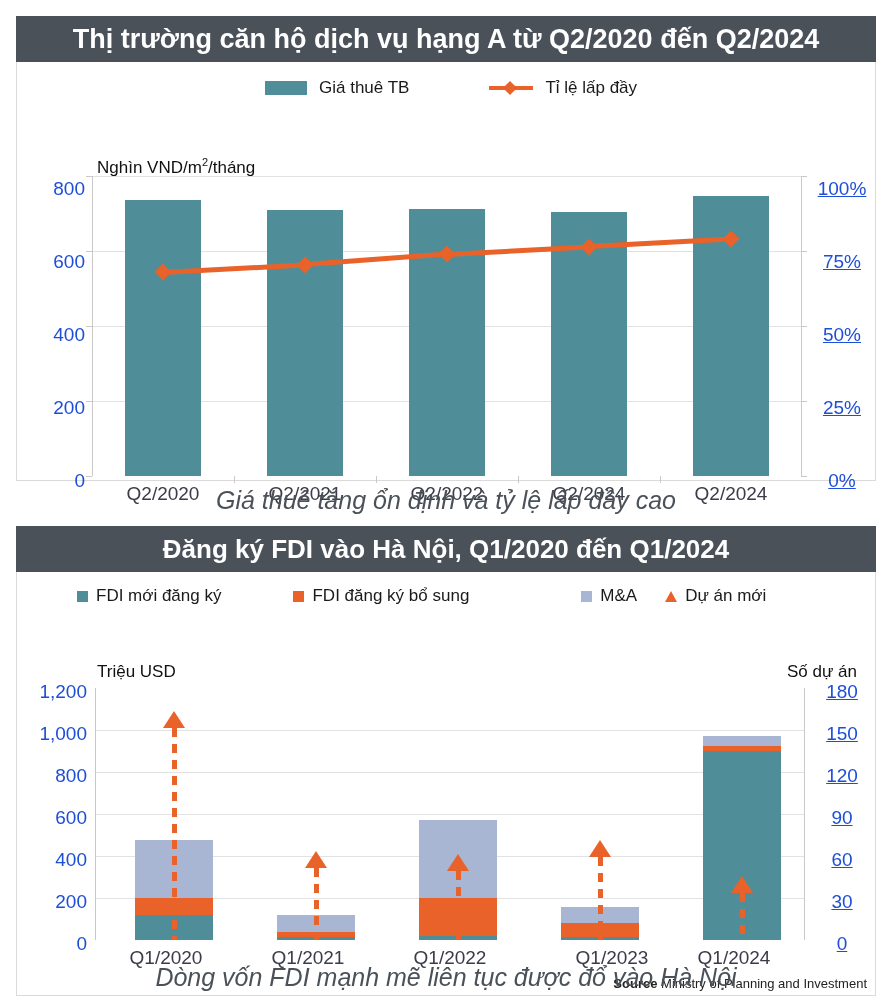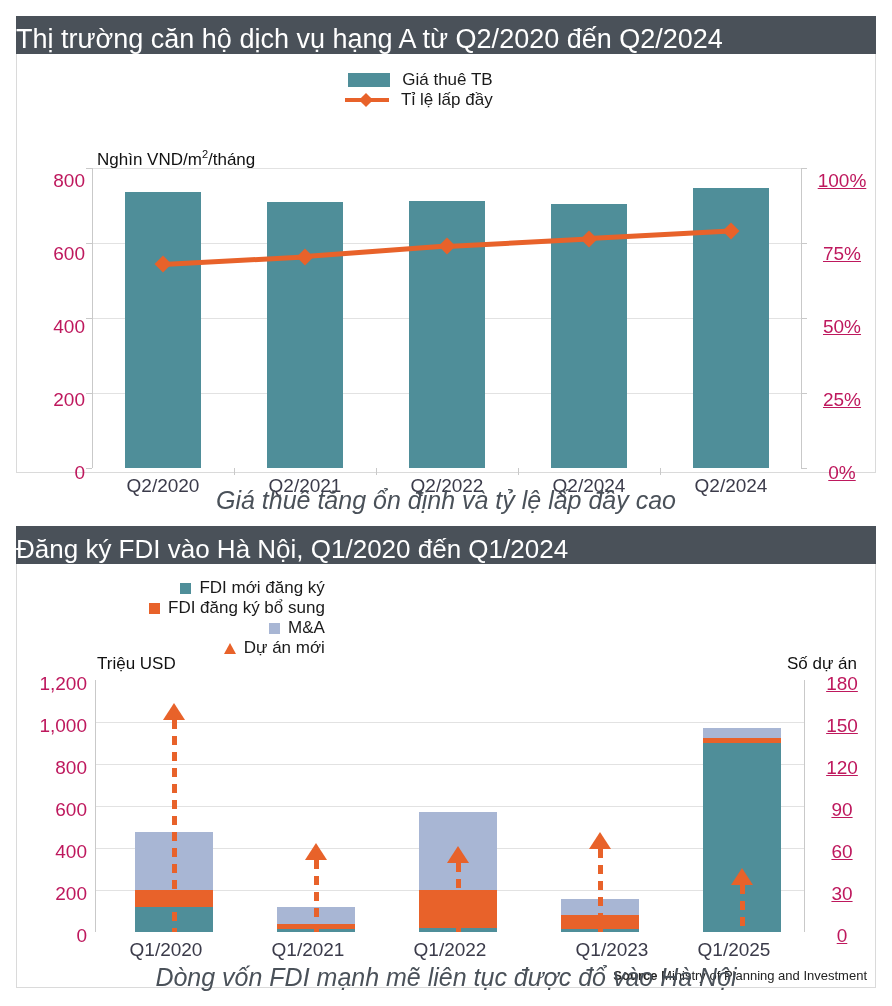--- a/index.html
+++ b/index.html
@@ -10,42 +10,43 @@
     overflow: hidden;
   }
   .page { position: relative; width: 892px; height: 1006px; }
 
   
   .panel { position: absolute; left: 16px; width: 860px; }
   .title-bar {
     background: #4A5159;
     color: #ffffff;
     font-size: 27px;
-    text-align: left;
+    text-align: center;
     line-height: 46px;
-    height: 38px;
+    height: 46px;
     white-space: nowrap;
+    font-weight: bold;
   }
   .chart-box {
     border: 1px solid #DADADA;
     border-top: none;
     background: #ffffff;
     position: relative;
   }
   .caption {
     position: absolute; left: 16px; width: 860px;
     text-align: center;
     font-style: italic;
     font-size: 25px;
     color: #4A5159;
     white-space: nowrap;
   }
 
   
-  .legend { position: absolute; display: flex; align-items: flex-end; flex-direction: column; }
+  .legend { position: absolute; display: flex; align-items: flex-end; }
   .legend-item { display: flex; align-items: center; white-space: nowrap; }
   .swatch-rect { width: 42px; height: 14px; margin-right: 12px; }
   .swatch-sq { width: 11px; height: 11px; margin-right: 8px; }
   .swatch-line { width: 44px; height: 14px; position: relative; margin-right: 12px; }
   .swatch-line i {
     position: absolute; left: 0; top: 5px; width: 44px; height: 4px;
     background: #E8622A; display: block;
   }
   .swatch-line b {
     position: absolute; left: 16px; top: 2px; width: 10px; height: 10px;
@@ -55,21 +56,21 @@
     width: 0; height: 0; margin-right: 8px;
     border-left: 6px solid transparent;
     border-right: 6px solid transparent;
     border-bottom: 11px solid #E8622A;
   }
   .legend-label { font-size: 17px; color: #1a1a1a; }
 
   
   .axis-title { position: absolute; font-size: 17px; color: #111; white-space: nowrap; }
   .tick {
-    position: absolute; font-size: 19px; color: #be185d;
+    position: absolute; font-size: 19px; color: #1d4ed8;
     white-space: nowrap; line-height: 1;
   }
   .tick.left  { text-align: right; }
   .tick.right { text-align: center; text-decoration: underline; }
   .xlabel {
     position: absolute; font-size: 19px; color: #3b3b4a;
     text-align: center; white-space: nowrap;
   }
 
   
@@ -282,21 +283,21 @@
         <div class="tri" style="left:494px;   bottom:83px;"></div>
 
         <div class="dash" style="left:644.5px; bottom:0px; height:47px;"></div>
         <div class="tri" style="left:636px;   bottom:47px;"></div>
       </div>
 
       <div class="xlabel" style="left:78px;  width:142px; top:375px;">Q1/2020</div>
       <div class="xlabel" style="left:220px; width:142px; top:375px;">Q1/2021</div>
       <div class="xlabel" style="left:362px; width:142px; top:375px;">Q1/2022</div>
       <div class="xlabel" style="left:524px; width:142px; top:375px;">Q1/2023</div>
-      <div class="xlabel" style="left:646px; width:142px; top:375px;">Q1/2025</div>
+      <div class="xlabel" style="left:646px; width:142px; top:375px;">Q1/2024</div>
 
       <div class="source" style="right:8px; top:404px;">
         <b>Source</b>
         <span>Ministry of Planning and Investment</span>
       </div>
     </div>
   </div>
 
   <div class="caption" style="top:963px;">Dòng vốn FDI mạnh mẽ liên tục được đổ vào Hà Nội</div>
 

